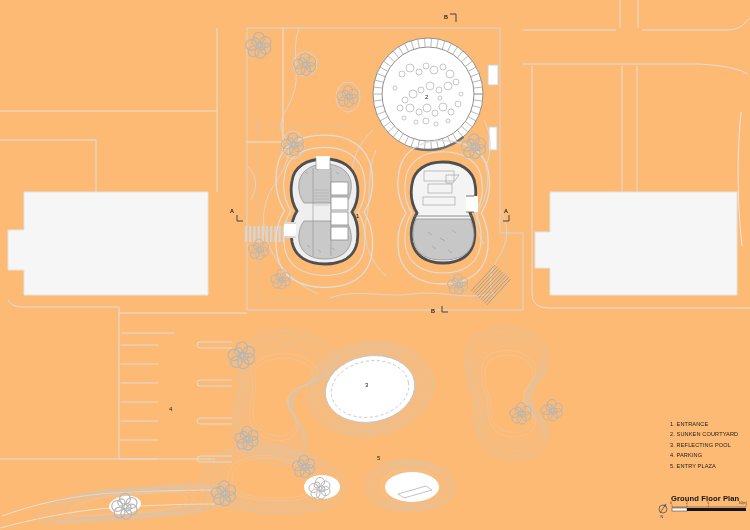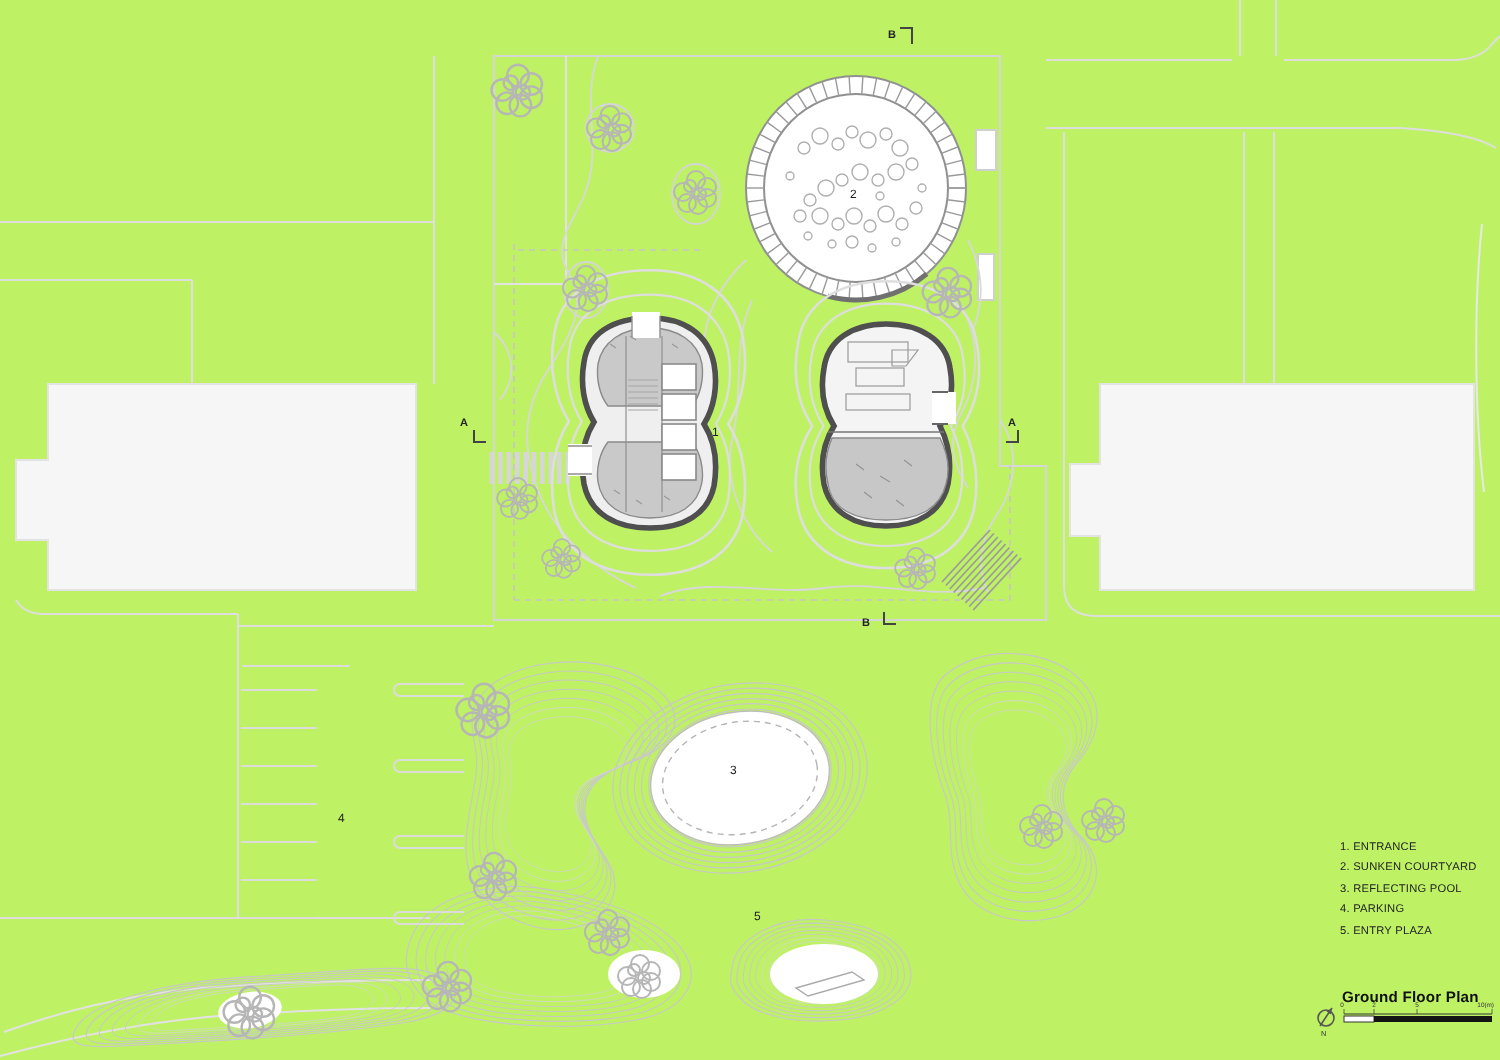--- a/index.html
+++ b/index.html
@@ -1,16 +1,16 @@
 <!DOCTYPE html>
 <html><head>
 <meta charset="utf-8">
 <style>
   html,body{margin:0;padding:0;background:#fff;}
-  #canvas{position:relative;width:750px;height:530px;background:#bef264;overflow:hidden;
+  #canvas{position:relative;width:750px;height:530px;background:#fdba74;overflow:hidden;
           font-family:"Liberation Sans",sans-serif;}
   #plan-svg{position:absolute;left:0;top:0;font-family:"Liberation Sans",sans-serif;}
   .legend{position:absolute;left:670px;top:419px;color:#222;font-size:5.6px;
           line-height:10.4px;letter-spacing:.12px;white-space:nowrap;}
   .plan-title{position:absolute;left:671px;top:494px;color:#111;font-size:7.6px;
           font-weight:700;letter-spacing:.1px;white-space:nowrap;}
   text{fill:#333;}
   .num-label{font-size:6px;fill:#222;}
   .marker-label{font-size:5.5px;font-weight:700;fill:#222;}
   .scale-label{font-size:3.2px;fill:#333;}

